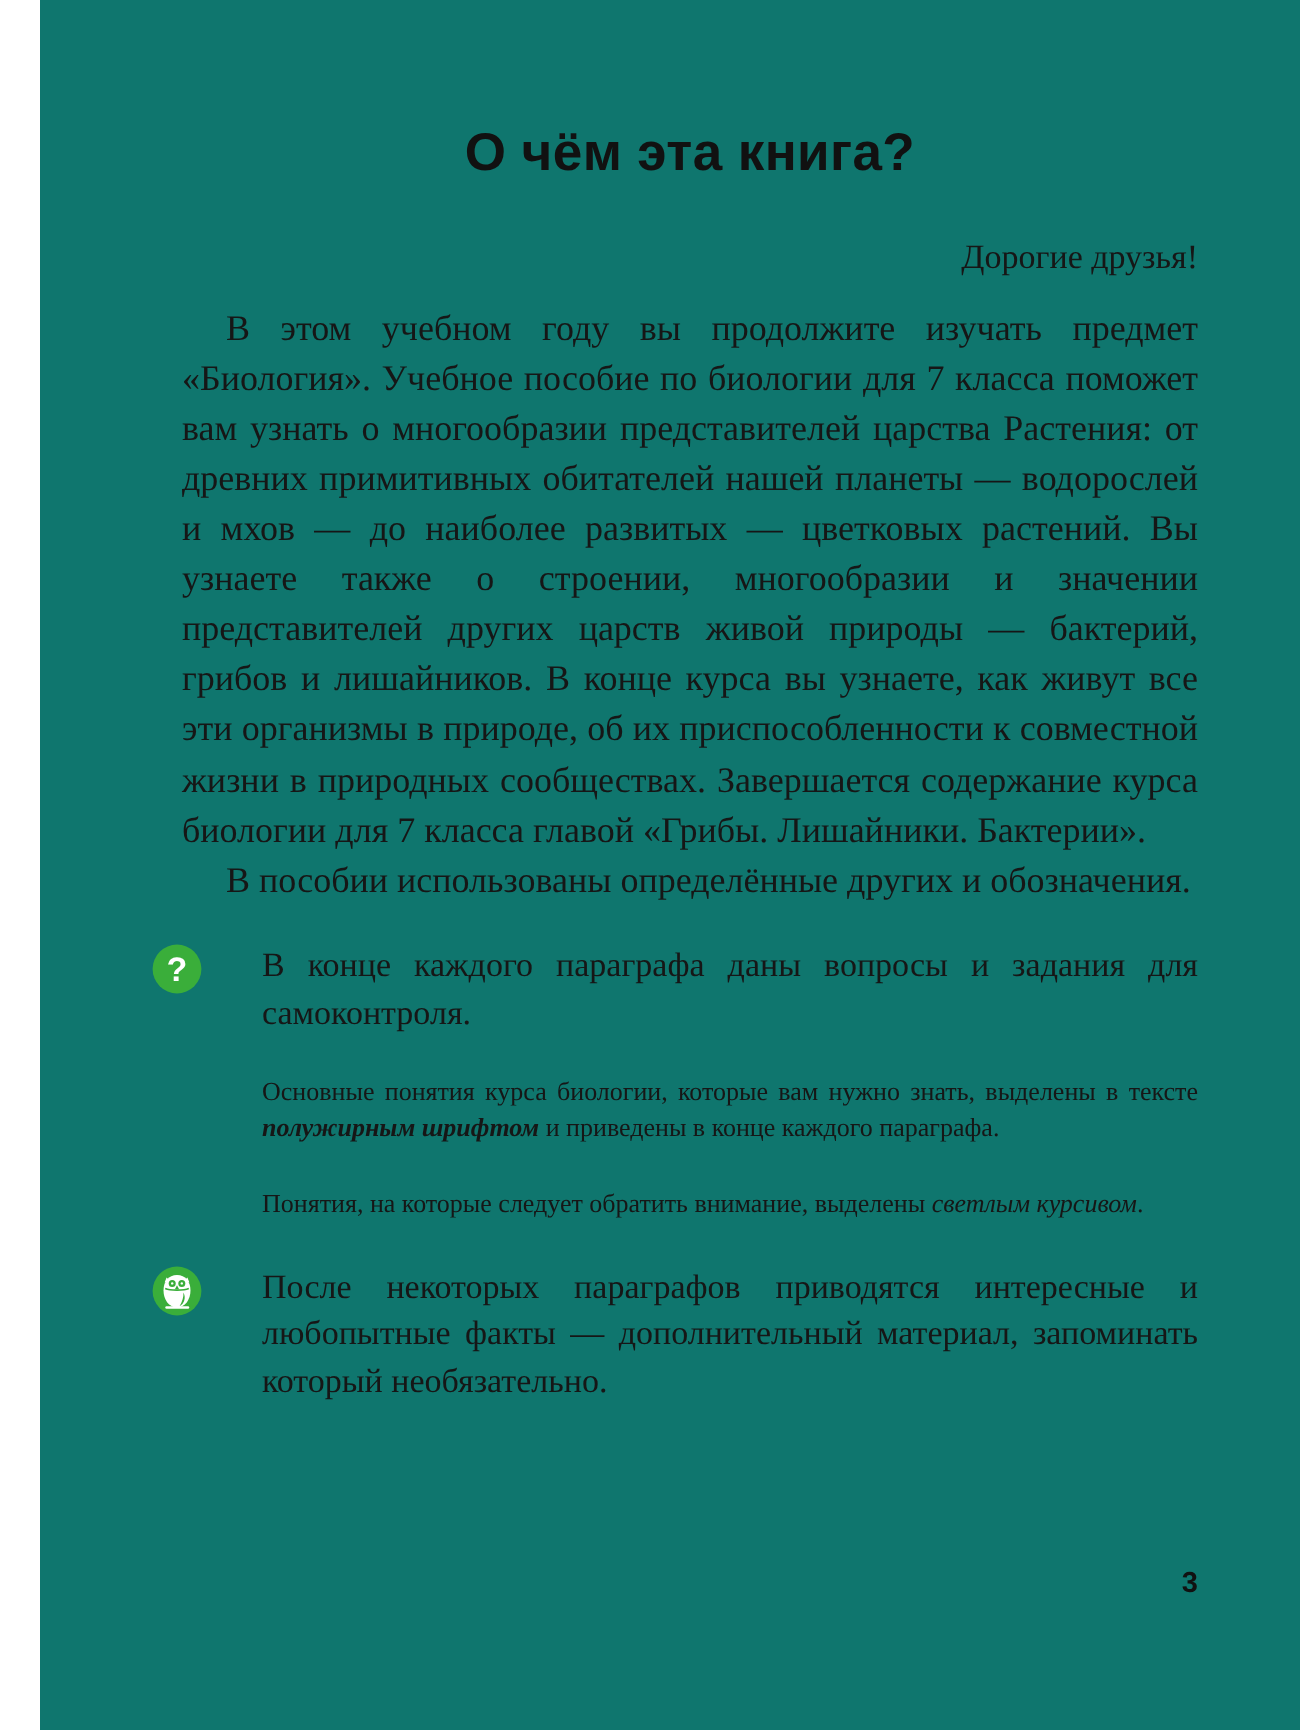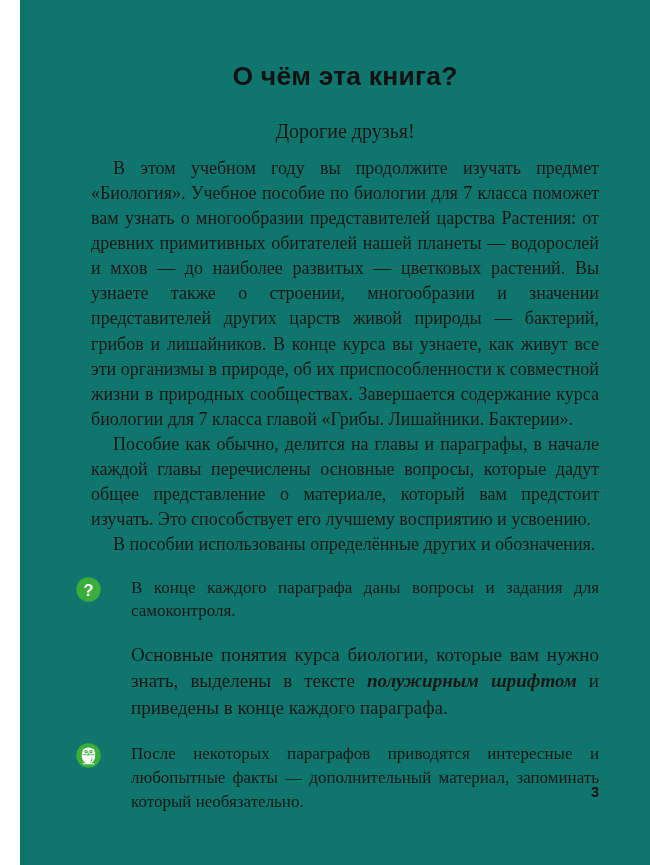--- a/index.html
+++ b/index.html
@@ -39,26 +39,26 @@
     font-size: 26.5px;
     letter-spacing: 0.2px;
     text-align: center;
     color: #111;
     margin: 0;
     padding-top: 61px;
     line-height: 1.2;
   }
 
   .greeting {
-    font-size: 20px;
+    font-size: 17px;
     line-height: 1.40;
     margin: 0;
     padding-top: 24px;
     text-indent: 0;
-    text-align: center;
+    text-align: right;
   }
 
   p.body-par {
     font-size: 18px;
     line-height: 1.395;
     margin: 0;
     text-align: justify;
     text-indent: 22px;
     hyphens: auto;
     -webkit-hyphens: auto;
@@ -81,21 +81,21 @@
     text-indent: 0;
     hyphens: auto;
     -webkit-hyphens: auto;
   }
 
   .plain-block {
     padding-left: 40px;
     margin-top: 19px;
   }
   .plain-block p {
-    font-size: 19px;
+    font-size: 13px;
     line-height: 1.395;
     margin: 0;
     text-align: justify;
     text-indent: 0;
     hyphens: auto;
     -webkit-hyphens: auto;
   }
 
   .bolditalic { font-weight: bold; font-style: italic; }
   .lightitalic { font-style: italic; }
@@ -136,39 +136,41 @@
 
 <div class="page">
   <div class="content">
 
     <h1 class="page-title">О чём эта книга?</h1>
 
     <p class="greeting">Дорогие друзья!</p>
 
     <p class="body-par first">В этом учебном году вы продолжите изучать предмет «Биология». Учебное пособие по биологии для 7 класса поможет вам узнать о многообразии представителей царства Растения: от древних примитивных обитателей нашей планеты — водорослей и мхов — до наиболее развитых — цветковых растений. Вы узнаете также о строении, многообразии и значении представителей других царств живой природы — бактерий, грибов и лишайников. В конце курса вы узнаете, как живут все эти организмы в природе, об их приспособленности к совместной жизни в природных сообществах. Завершается содержание курса биологии для 7 класса главой «Грибы. Лишайники. Бактерии».</p>
 
-    <p class="body-par">Пособие как обычно, делится на главы и параграфы, в начале каждой главы перечислены основные вопросы, которые дадут общее представление о материале, который вам предстоит изучать. Это способствует его лучшему восприятию и усвоению.</p>
 
 
     <p class="body-par">В пособии использованы определённые других и обозначения.</p>
 
     <div class="marked-block">
       <span class="icon-q">
         <svg width="25" height="25" viewBox="0 0 25 25" aria-hidden="true">
           <circle cx="12.5" cy="12.5" r="12.2" fill="#3aae3a"></circle>
           <text x="12.5" y="18.6" text-anchor="middle" font-family="Liberation Sans, DejaVu Sans, sans-serif" font-size="17" font-weight="bold" fill="#ffffff">?</text>
         </svg>
       </span>
       <p>В конце каждого параграфа даны вопросы и задания для самоконтроля.</p>
     </div>
 
     <div class="plain-block">
       <p><span>Основные понятия курса биологии, которые вам нужно знать, выделены в тексте </span><span class="bolditalic">полужирным шрифтом</span><span> и приведены в конце каждого параграфа.</span></p>
     </div>
 
+    <div class="plain-block">
+      <p><span>Понятия, на которые следует обратить внимание, выделены </span><span class="lightitalic">светлым курсивом</span><span>.</span></p>
+    </div>
 
 
     <div class="marked-block" style="margin-top:21px;">
       <span class="icon-owl">
         <svg width="25" height="25" viewBox="0 0 50 50" aria-hidden="true">
           <circle cx="25" cy="25" r="24.4" fill="#3aae3a"></circle>
 
           <path d="M25 9
                    C16.5 9 11.5 15.5 11.5 24.5
                    C11.5 33.5 17 41.5 25 41.5

